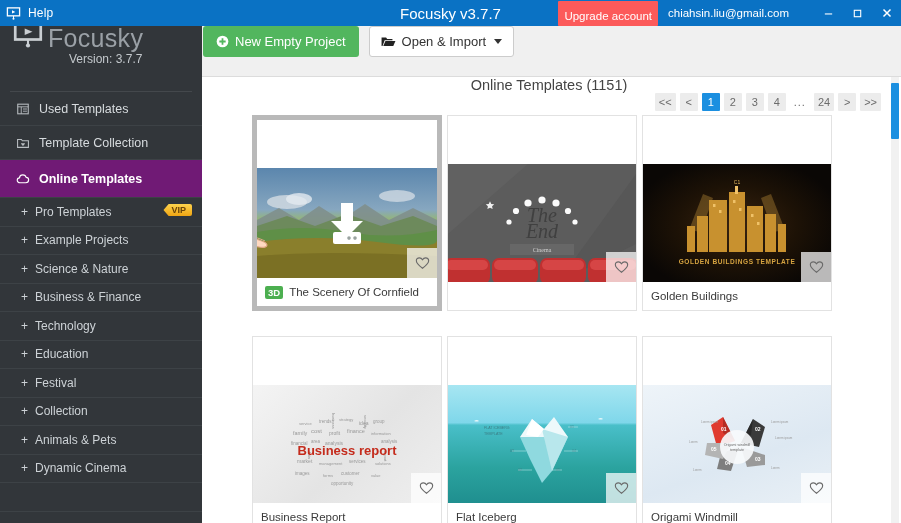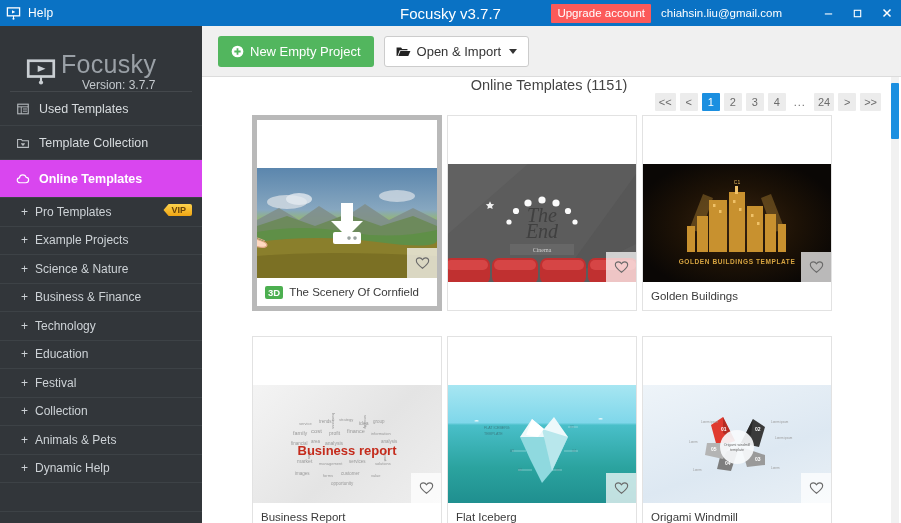--- a/index.html
+++ b/index.html
@@ -22,49 +22,49 @@
   .tb-title {
     position: absolute; left: 0; right: 0; text-align: center;
     font-size: 15px; pointer-events: none;
   }
   .tb-right {
     margin-left: auto; display: flex; align-items: center; height: 100%;
     position: relative; z-index: 2;
   }
   .upgrade {
     background: #fc5a5a; color: #fff; font-size: 11.5px;
-    padding: 2px 6px 3px 6px; line-height: 14px; border-radius: 1px;
-  }
-  .email { font-size: 11.5px; margin: 0 32px 0 10px; }
+    padding: 8px 6px 3px 6px; line-height: 14px; border-radius: 1px;
+  }
+  .email { font-size: 11.5px; margin: 0 25px 0 10px; }
   .wbtn {
     width: 29px; height: 26px; display: flex; align-items: center;
     justify-content: center; color: #fff;
   }
 
   
   .sidebar {
     position: absolute; top: 26px; left: 0; width: 202px; height: 497px;
     background: #32363a; overflow: hidden;
   }
   .brand {
-    height: 65px; display: flex; align-items: flex-end; padding-left: 26px;
+    height: 65px; display: flex; align-items: flex-start; padding-left: 13px;
     position: relative;
   }
   .brand-icon { margin-right: 5px; margin-top: -6px; }
   .brand-text { line-height: 1; }
   .brand-name { font-size: 25px; color: #9aa0a6; letter-spacing: .3px; font-weight: 400; }
   .brand-ver { font-size: 12px; color: #c3c8cc; margin-top: 2px; margin-left: 21px; }
   .nav-item {
     height: 34px; display: flex; align-items: center; padding-left: 16px;
     color: #d7dbde; font-size: 12.5px; cursor: pointer;
     border-bottom: 1px solid #3d4246;
   }
   .nav-item .nicon { width: 23px; display: flex; align-items: center; color: #b9bec2; }
   .nav-item.big { height: 38px; }
-  .nav-item.active { background: #d946ef; color: #fff; font-weight: bold; }
+  .nav-item.active { background: #701a75; color: #fff; font-weight: bold; }
   .nav-item.active .nicon { color: #fff; }
   .cat-item {
     height: 28.5px; display: flex; align-items: center; padding-left: 21px;
     color: #cdd2d6; font-size: 12px; cursor: pointer;
     border-bottom: 1px solid #3d4246; position: relative;
   }
   .plus { color: #cdd2d6; margin-right: 7px; font-size: 12px; }
   .vip {
     position: absolute; right: 10px; top: 6px;
     background: linear-gradient(#fcc councils, #f0a513);
@@ -75,21 +75,21 @@
   }
   .brand-sep { height: 1px; background: #44484c; margin: 0 10px; }
 
   
   .main {
     position: absolute; top: 26px; left: 202px; width: 699px; height: 497px;
     background: #fff;
   }
   .toolbar {
     height: 51px; background: #f0f0f0; border-bottom: 1px solid #dcdcdc;
-    display: flex; align-items: center; padding-left: 16px;
+    display: flex; padding-left: 1px;
   }
   .btn-new {
     background: #4cb963; background: #52b65e; color: #fff; font-size: 13px;
     height: 31px; padding: 0 13px; border: none; border-radius: 3px;
     display: flex; align-items: center; cursor: pointer;
   }
   .btn-open {
     background: #fff; color: #333; font-size: 13px; height: 31px;
     padding: 0 11px; border: 1px solid #cccccc; border-radius: 3px;
     display: flex; align-items: center; cursor: pointer; margin-left: 10px;
@@ -278,21 +278,21 @@
     <div class="cat-item">
       <span class="plus">+</span>
       <span>Collection</span>
     </div>
     <div class="cat-item">
       <span class="plus">+</span>
       <span>Animals &amp; Pets</span>
     </div>
     <div class="cat-item">
       <span class="plus">+</span>
-      <span>Dynamic Help</span>
+      <span>Dynamic Cinema</span>
     </div>
     <div class="cat-item">
       
       
     </div>
   </div>
 
   <div class="main">
 
     <div class="toolbar">

